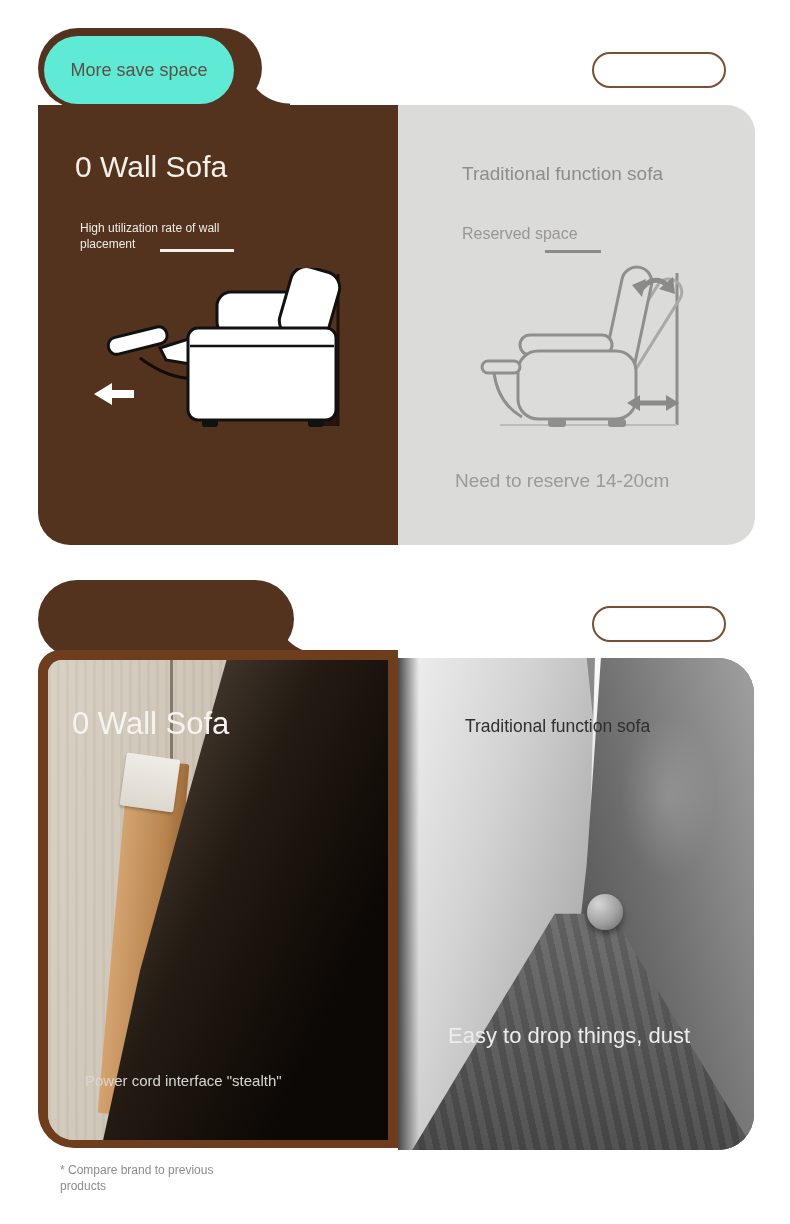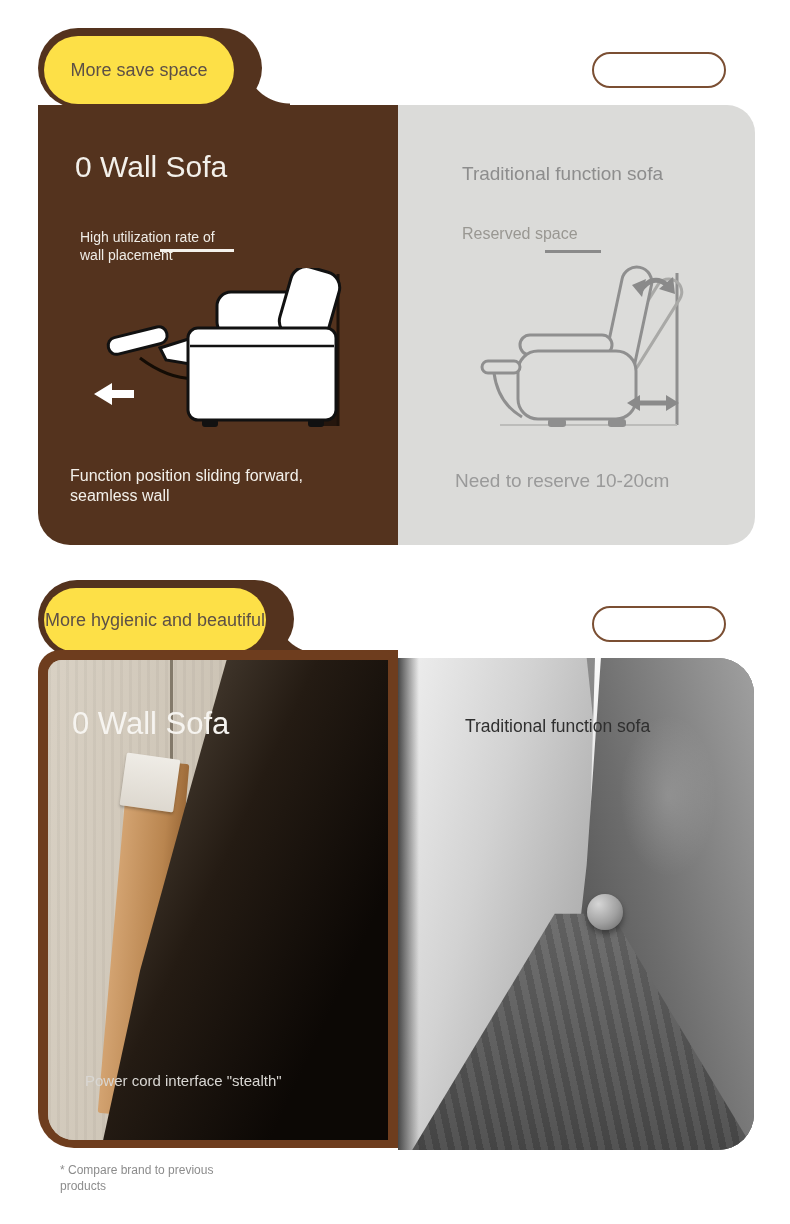--- a/index.html
+++ b/index.html
@@ -5,37 +5,37 @@
   html,body { margin:0; padding:0; background:#fff; }
   .page {
     position:relative; width:790px; height:1224px; background:#ffffff;
     font-family:"Liberation Sans", sans-serif; overflow:hidden;
   }
 
   
   .blob { position:absolute; background:#54331e; border-radius:42px; }
   .blob-tail { position:absolute; background:radial-gradient(circle at 100% 0, rgba(0,0,0,0) 45px, #54331e 46px); }
   .badge-pill {
-    position:absolute; background:#fde047; border-radius:34px;
+    position:absolute; background:#5eead4; border-radius:34px;
     display:flex; align-items:center; justify-content:center;
     color:#5d5046; font-size:18px; white-space:nowrap; overflow:visible;
   }
   .outline-pill {
     position:absolute; width:134px; height:36px; background:#ffffff;
     border:2px solid #7b4f33; border-radius:19px; box-sizing:border-box;
   }
 
   
   .panel-brown { position:absolute; left:38px; top:105px; width:360px; height:440px;
     background:#54331e; border-radius:0 0 0 32px; }
   .panel-gray  { position:absolute; left:398px; top:105px; width:357px; height:440px;
     background:#dbdbd9; border-radius:0 28px 28px 0; }
 
   .s1-title-l { position:absolute; left:37px; top:45px; font-size:30px; color:#f3f0ea; }
-  .s1-sub-l   { position:absolute; left:42px; top:116px; width:145px; font-size:14px; line-height:1.3; color:#efece6;margin-top:7px; }
+  .s1-sub-l   { position:absolute; left:42px; top:116px; width:145px; font-size:12px; line-height:1.3; color:#efece6; }
   .s1-underline-l { position:absolute; left:122px; top:144px; width:74px; height:3px; background:#f5f2ec; }
   .s1-draw-l  { position:absolute; left:42px; top:163px; }
   .s1-cap-l   { position:absolute; left:32px; top:361px; width:275px; font-size:16px; line-height:1.25; color:#f3f0ea; }
 
   .s1-title-r { position:absolute; left:64px; top:58px; font-size:19px; color:#8d8d8d; }
   .s1-sub-r   { position:absolute; left:64px; top:120px; font-size:16px; color:#999792;text-align:center; }
   .s1-underline-r { position:absolute; left:147px; top:145px; width:56px; height:3px; background:#8a8a8a; }
   .s1-draw-r  { position:absolute; left:72px; top:160px; }
   .s1-cap-r   { position:absolute; left:57px; top:365px; font-size:19px; color:#9a9a9a; }
 
@@ -133,21 +133,20 @@
 
       <rect x="108" y="60" width="148" height="92" rx="10" fill="#ffffff" stroke="#111111" stroke-width="3"></rect>
       <line x1="110" y1="78" x2="254" y2="78" stroke="#111111" stroke-width="2.5"></line>
 
       <rect x="122" y="151" width="16" height="8" rx="3" fill="#111111"></rect>
       <rect x="228" y="151" width="16" height="8" rx="3" fill="#111111"></rect>
 
       <path d="M 14 126 L 32 115 L 32 122 L 54 122 L 54 130 L 32 130 L 32 137 Z" fill="#ffffff"></path>
     </svg>
 
-    <div class="s1-cap-l">Function position sliding forward, seamless wall</div>
   </div>
 
   <div class="panel-gray">
     <div class="s1-title-r">Traditional function sofa</div>
     <div class="s1-sub-r">Reserved space</div>
     <div class="s1-underline-r"></div>
 
     <svg class="s1-draw-r" width="270" height="185" viewBox="0 0 270 185">
 
       <line x1="207" y1="8" x2="207" y2="160" stroke="#8f8f8f" stroke-width="3"></line>
@@ -177,28 +176,25 @@
         <path d="M 203 12 L 205 29 L 189 24 Z" fill="#8a8a8a"></path>
       </g>
 
       <g>
         <line x1="168" y1="138" x2="198" y2="138" stroke="#8a8a8a" stroke-width="5"></line>
         <path d="M 157 138 L 170 130 L 170 146 Z" fill="#8a8a8a"></path>
         <path d="M 209 138 L 196 130 L 196 146 Z" fill="#8a8a8a"></path>
       </g>
     </svg>
 
-    <div class="s1-cap-r">Need to reserve 10-20cm</div>
+    <div class="s1-cap-r">Need to reserve 14-20cm</div>
   </div>
 
   <div class="blob" style="left:38px; top:580px; width:256px; height:78px;"></div>
   <div class="blob-tail" style="left:240px; top:608px; width:80px; height:48px;"></div>
-  <div class="badge-pill" style="left:44px; top:588px; width:222px; height:64px;">
-    <span>More hygienic and beautiful</span>
-  </div>
   <div class="outline-pill" style="left:592px; top:606px;"></div>
 
   <div class="photo-frame">
     <div class="photo-left">
       <div class="pl-wall"></div>
       <div class="pl-seam"></div>
       <div class="pl-wood"></div>
       <div class="pl-book"></div>
       <div class="pl-leather"></div>
       <div class="pl-title">0 Wall Sofa</div>
@@ -209,17 +205,18 @@
   <div class="photo-right">
     <div class="pr-base"></div>
     <div class="pr-wall"></div>
     <div class="pr-leftedge"></div>
     <div class="pr-window"></div>
     <div class="pr-sofa"></div>
     <div class="pr-bump"></div>
     <div class="pr-floor"></div>
     <div class="pr-ball"></div>
     <div class="pr-title">Traditional function sofa</div>
+    <div class="pr-cap-title">Easy to drop things, dust</div>
   </div>
 
   <div class="footnote">* Compare brand to previous products</div>
 
 </div>
 
 </body></html>

